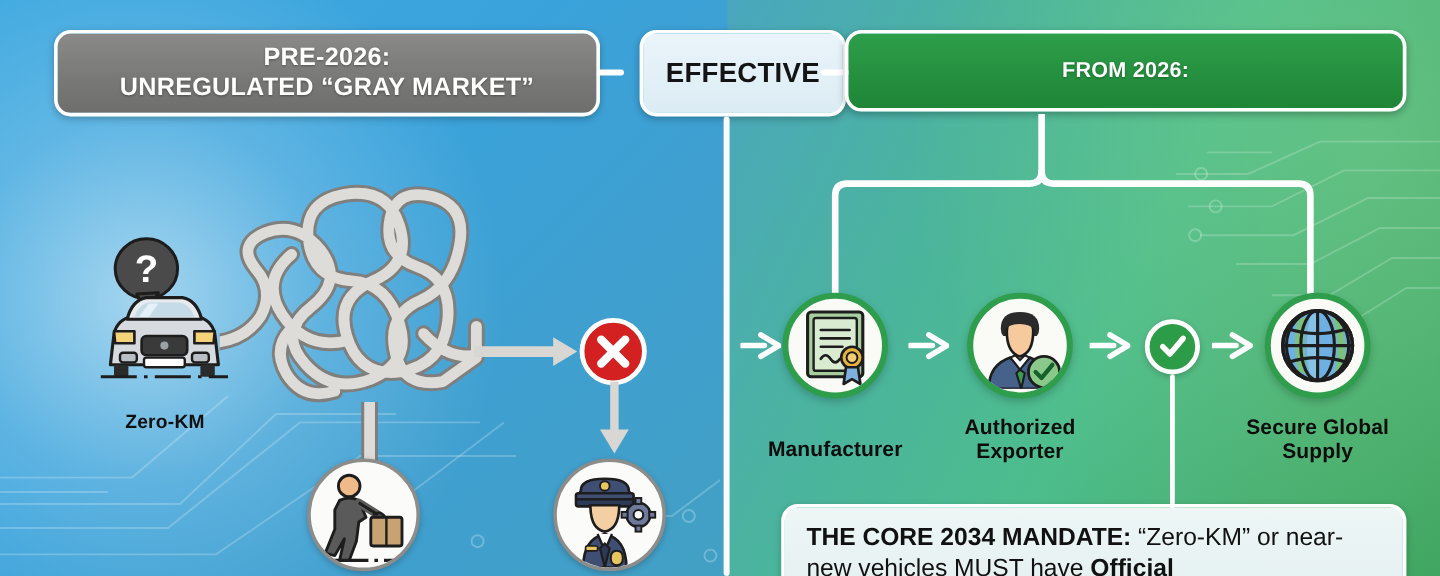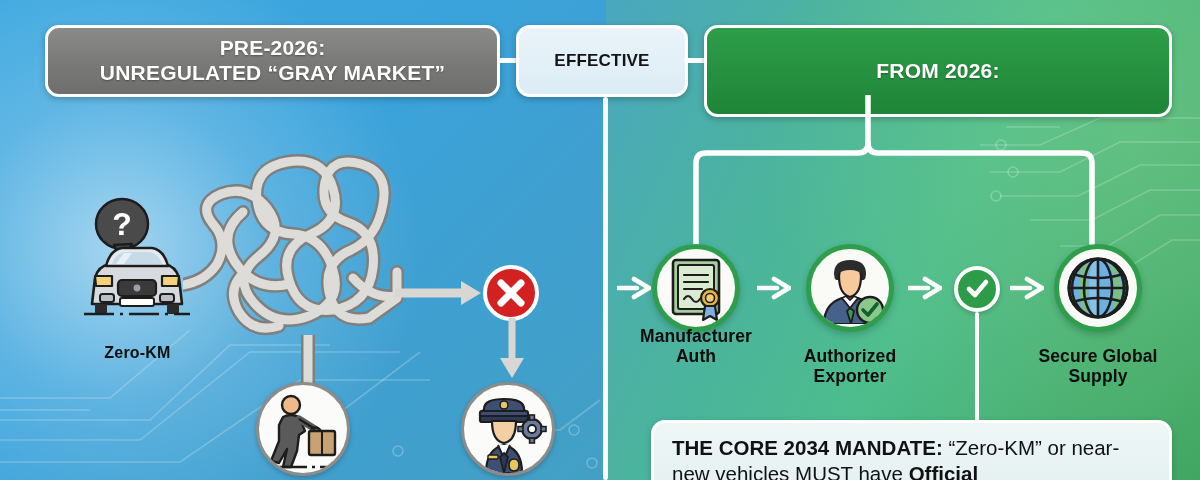--- a/index.html
+++ b/index.html
@@ -39,32 +39,32 @@
   }
   .hdr-gray {
     left:45px; top:25px; width:455px; height:72px;
     background:linear-gradient(180deg,#8a8a88 0%,#797977 55%,#6e6e6c 100%);
     border:3px solid #ffffff;
     color:#ffffff;
     font-size:21px;
     text-shadow:0 1px 2px rgba(0,0,0,.35);
   }
   .hdr-white {
-    left:516px; top:25px; width:172px; height:72px;
+    left:533px; top:25px; width:172px; height:72px;
     background:linear-gradient(180deg,#eaf4fa 0%,#dcecf4 100%);
     border:3px solid #ffffff;
     color:#141414;
-    font-size:17px;
+    font-size:23px;
   }
   .hdr-green {
-    left:704px; top:25px; width:468px; height:92px;
+    left:704px; top:25px; width:468px; height:68px;
     background:linear-gradient(180deg,#2e9e4a 0%,#248f3e 60%,#1f8537 100%);
     border:3px solid #ffffff;
     color:#ffffff;
-    font-size:21px;
+    font-size:18px;
     text-shadow:0 1px 2px rgba(0,0,0,.3);
   }
   .hdr span { display:block; }
 
   
   .stub { position:absolute; background:#ffffff; height:5px; border-radius:3px; }
 
   
   .divider {
     position:absolute; left:603px; top:97px; width:5px; height:383px;
@@ -116,21 +116,21 @@
     background:#2d9c49;
     border:4px solid #ffffff;
     display:flex; align-items:center; justify-content:center;
     box-shadow:0 2px 5px rgba(0,0,0,.2);
   }
 
   .node-label {
     position:absolute; text-align:center; font-size:17.5px; font-weight:bold;
     color:#0d0d0d; line-height:1.16; letter-spacing:.1px;
   }
-  .lbl-mfr { left:620px; top:326px; width:152px; }
+  .lbl-mfr { left:620px; top:364px; width:152px; }
   .lbl-exp { left:782px; top:346px; width:136px; }
   .lbl-glb { left:1024px; top:346px; width:148px; }
 
   .farrow { position:absolute; width:34px; height:26px; }
   .fa1 { left:617px; top:275px; }
   .fa2 { left:757px; top:275px; }
   .fa3 { left:908px; top:275px; }
   .fa4 { left:1010px; top:275px; }
 
   
@@ -394,21 +394,20 @@
     <path d="M1 13 L20 13" fill="none" stroke="#ffffff" stroke-width="4.6" stroke-linecap="round"></path>
     <path d="M17 4 L32 13 L17 22" fill="none" stroke="#ffffff" stroke-width="4.6" stroke-linecap="round" stroke-linejoin="round"></path>
   </svg>
   <svg class="farrow fa4" viewBox="0 0 34 26">
     <path d="M1 13 L20 13" fill="none" stroke="#ffffff" stroke-width="4.6" stroke-linecap="round"></path>
     <path d="M17 4 L32 13 L17 22" fill="none" stroke="#ffffff" stroke-width="4.6" stroke-linecap="round" stroke-linejoin="round"></path>
   </svg>
 
   <div class="node-label lbl-mfr">
     <div>Manufacturer</div>
-    <div>Auth</div>
   </div>
   <div class="node-label lbl-exp">
     <div>Authorized</div>
     <div>Exporter</div>
   </div>
   <div class="node-label lbl-glb">
     <div>Secure Global</div>
     <div>Supply</div>
   </div>
 

